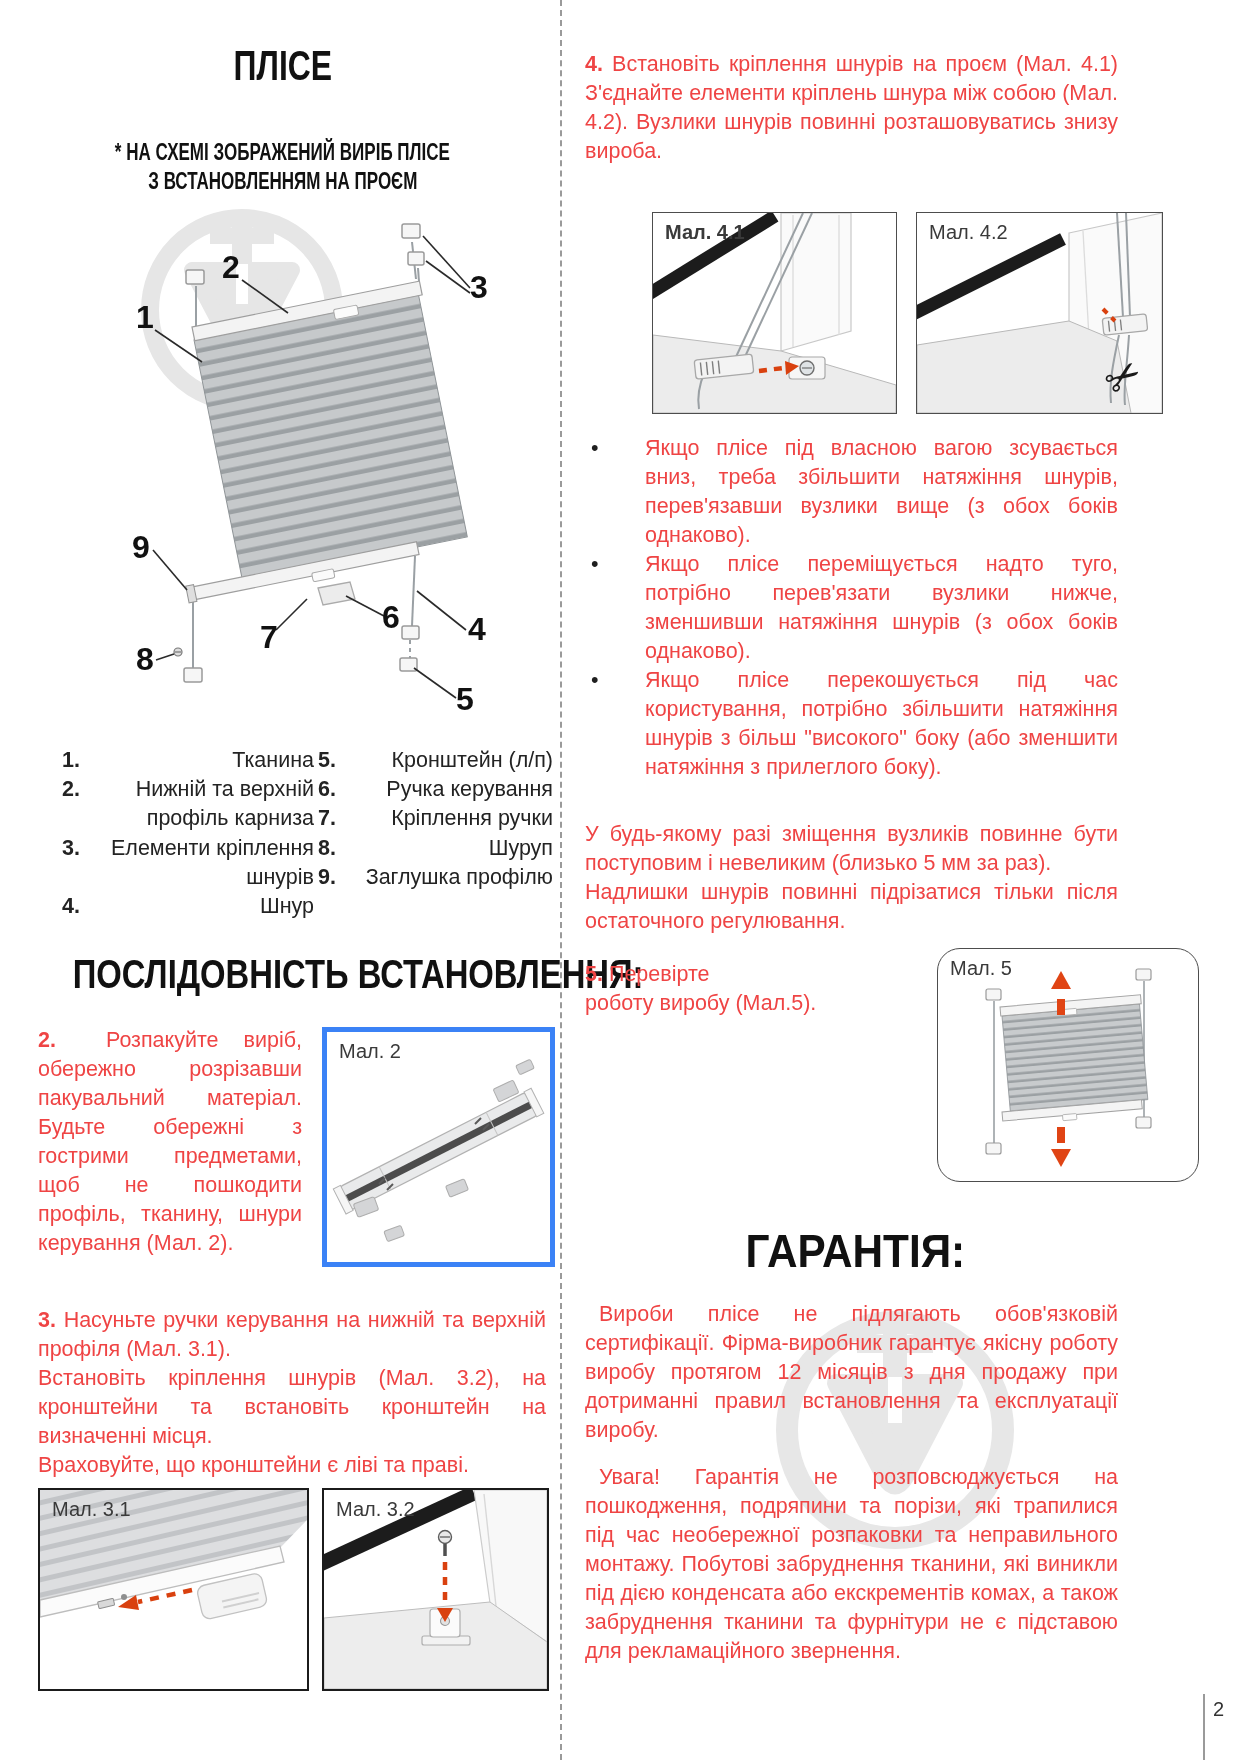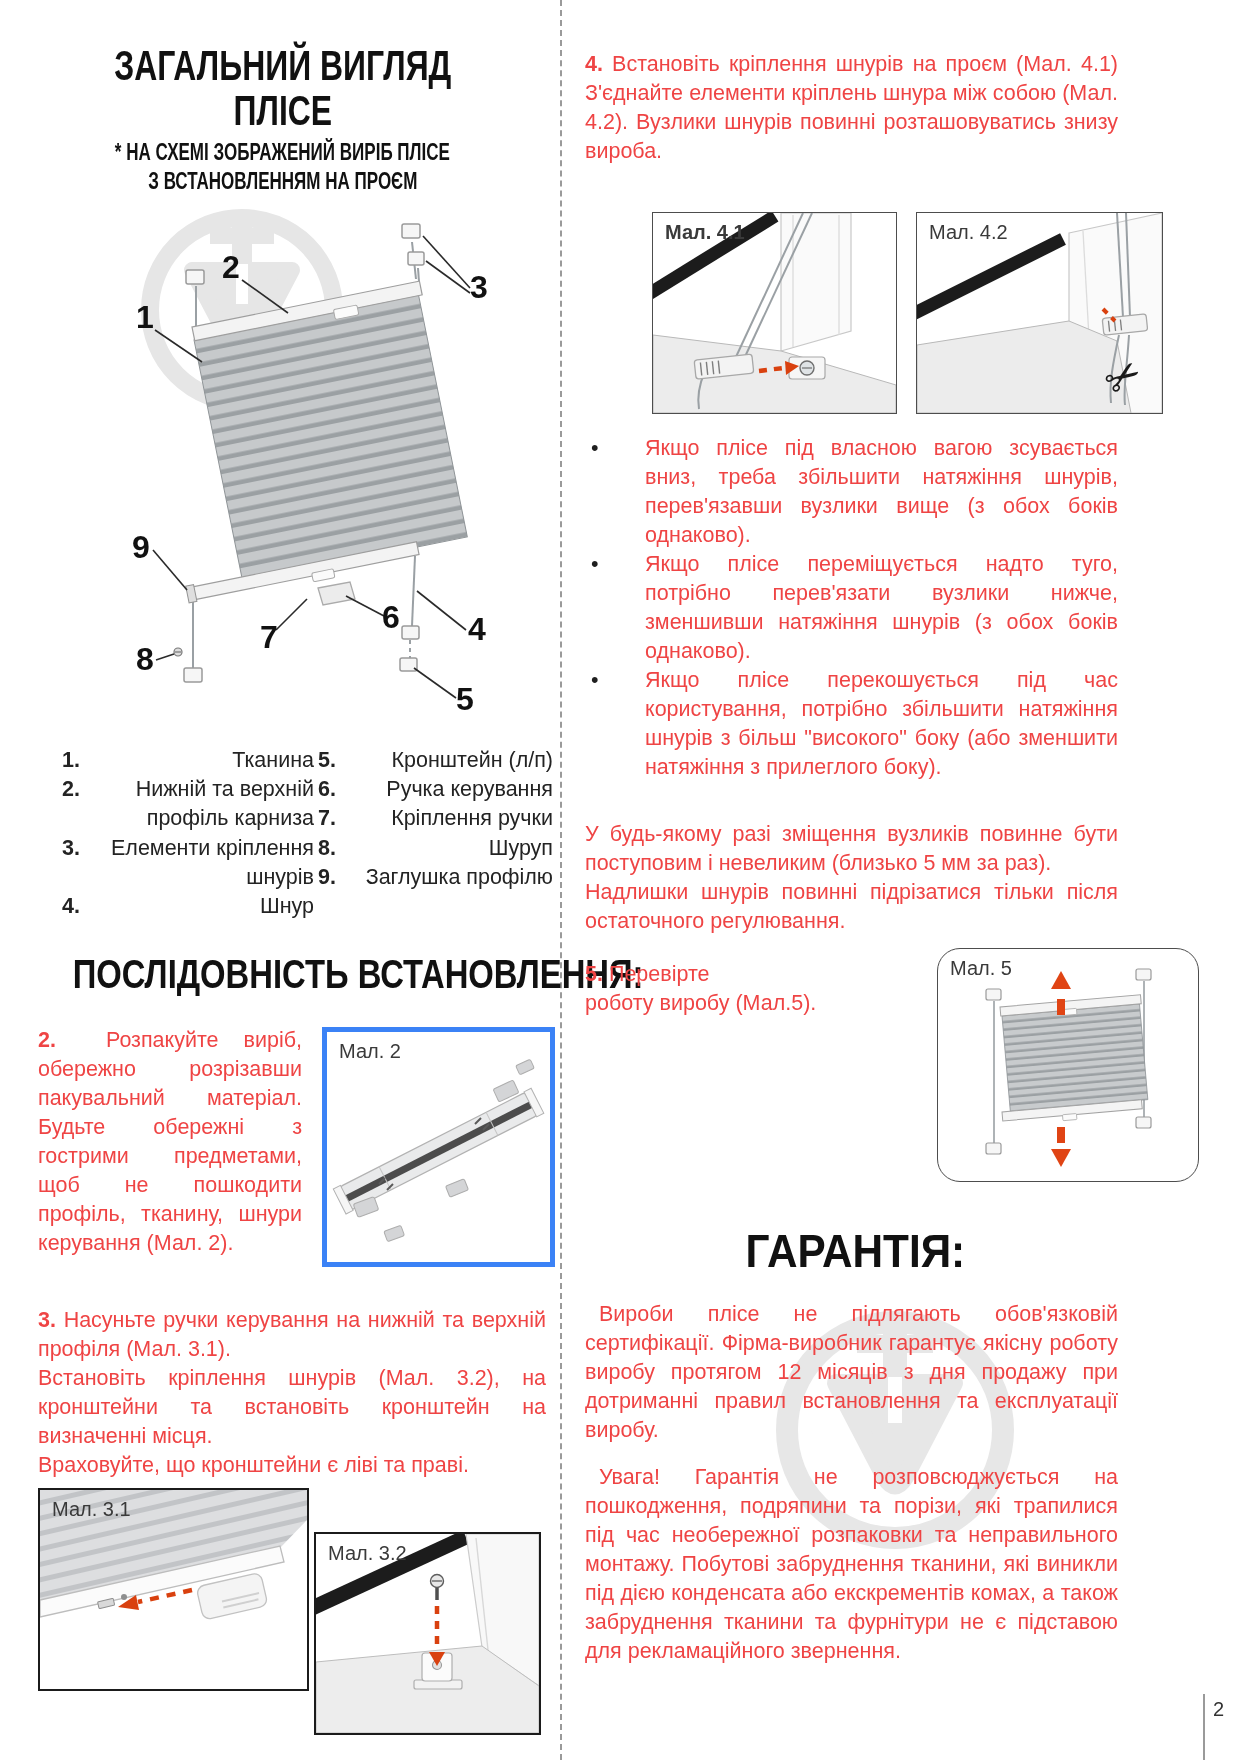--- a/index.html
+++ b/index.html
@@ -38,21 +38,20 @@
   .wm{position:absolute;z-index:0;}
 </style>
 </head>
 <body>
 
 <div id="page">
 
   <div class="dashed-sep"></div>
 
   <div class="abs centered" style="left:10px;top:44px;width:545px;">
-    <div><span class="cond title-line">ЗАГАЛЬНИЙ ВИГЛЯД</span></div>
     <div><span class="cond title-line">ПЛІСЕ</span></div>
   </div>
 
   <div class="abs centered" style="left:10px;top:138px;width:545px;">
     <div><span class="cond subtitle-line">* НА СХЕМІ ЗОБРАЖЕНИЙ ВИРІБ ПЛІСЕ</span></div>
     <div><span class="cond subtitle-line">З ВСТАНОВЛЕННЯМ НА ПРОЄМ</span></div>
   </div>
 
   <div class="abs" style="left:60px;top:200px;width:480px;height:515px;">
     <svg width="480" height="515" viewBox="0 0 480 515">
@@ -240,21 +239,21 @@
         <line x1="-8" y1="14" x2="28" y2="14" stroke="#d0d0d0" stroke-width="2"></line>
         <line x1="-8" y1="8" x2="30" y2="8" stroke="#d0d0d0" stroke-width="2"></line>
       </g>
       <g>
         <line x1="152" y1="100" x2="98" y2="112" stroke="#d9410f" stroke-width="4.5" stroke-dasharray="9 8"></line>
         <polygon points="96,105 78,117 99,120" fill="#d9410f"></polygon>
       </g>
     </svg>
   </div>
 
-  <div class="figbox border-dark" style="left:314px;top:1488px;width:223px;height:199px;margin-top:44px;">
+  <div class="figbox border-dark" style="left:322px;top:1488px;width:223px;height:199px;">
     <span class="fig-label">Мал. 3.2</span>
     <svg width="223" height="199" viewBox="0 0 223 199">
       <line x1="-6" y1="75" x2="150" y2="3" stroke="#1c1c1c" stroke-width="15"></line>
       <polygon points="150,0 223,0 223,152 166,113" fill="#f8f8f8" stroke="#cccccc" stroke-width="1.2"></polygon>
       <line x1="160" y1="4" x2="172" y2="116" stroke="#d8d8d8" stroke-width="1.4"></line>
       <polygon points="0,128 166,112 223,152 223,199 0,199" fill="#ededed" stroke="#bdbdbd" stroke-width="1"></polygon>
       <g transform="translate(120,128)">
         <rect x="-22" y="18" width="48" height="9" rx="2" fill="#f2f2f2" stroke="#aeaeae" stroke-width="1.2"></rect>
         <rect x="-14" y="-9" width="30" height="28" rx="3" fill="#fbfbfb" stroke="#aeaeae" stroke-width="1.2"></rect>
         <circle cx="1" cy="3" r="4.5" fill="#e2e2e2" stroke="#979797" stroke-width="1.1"></circle>

